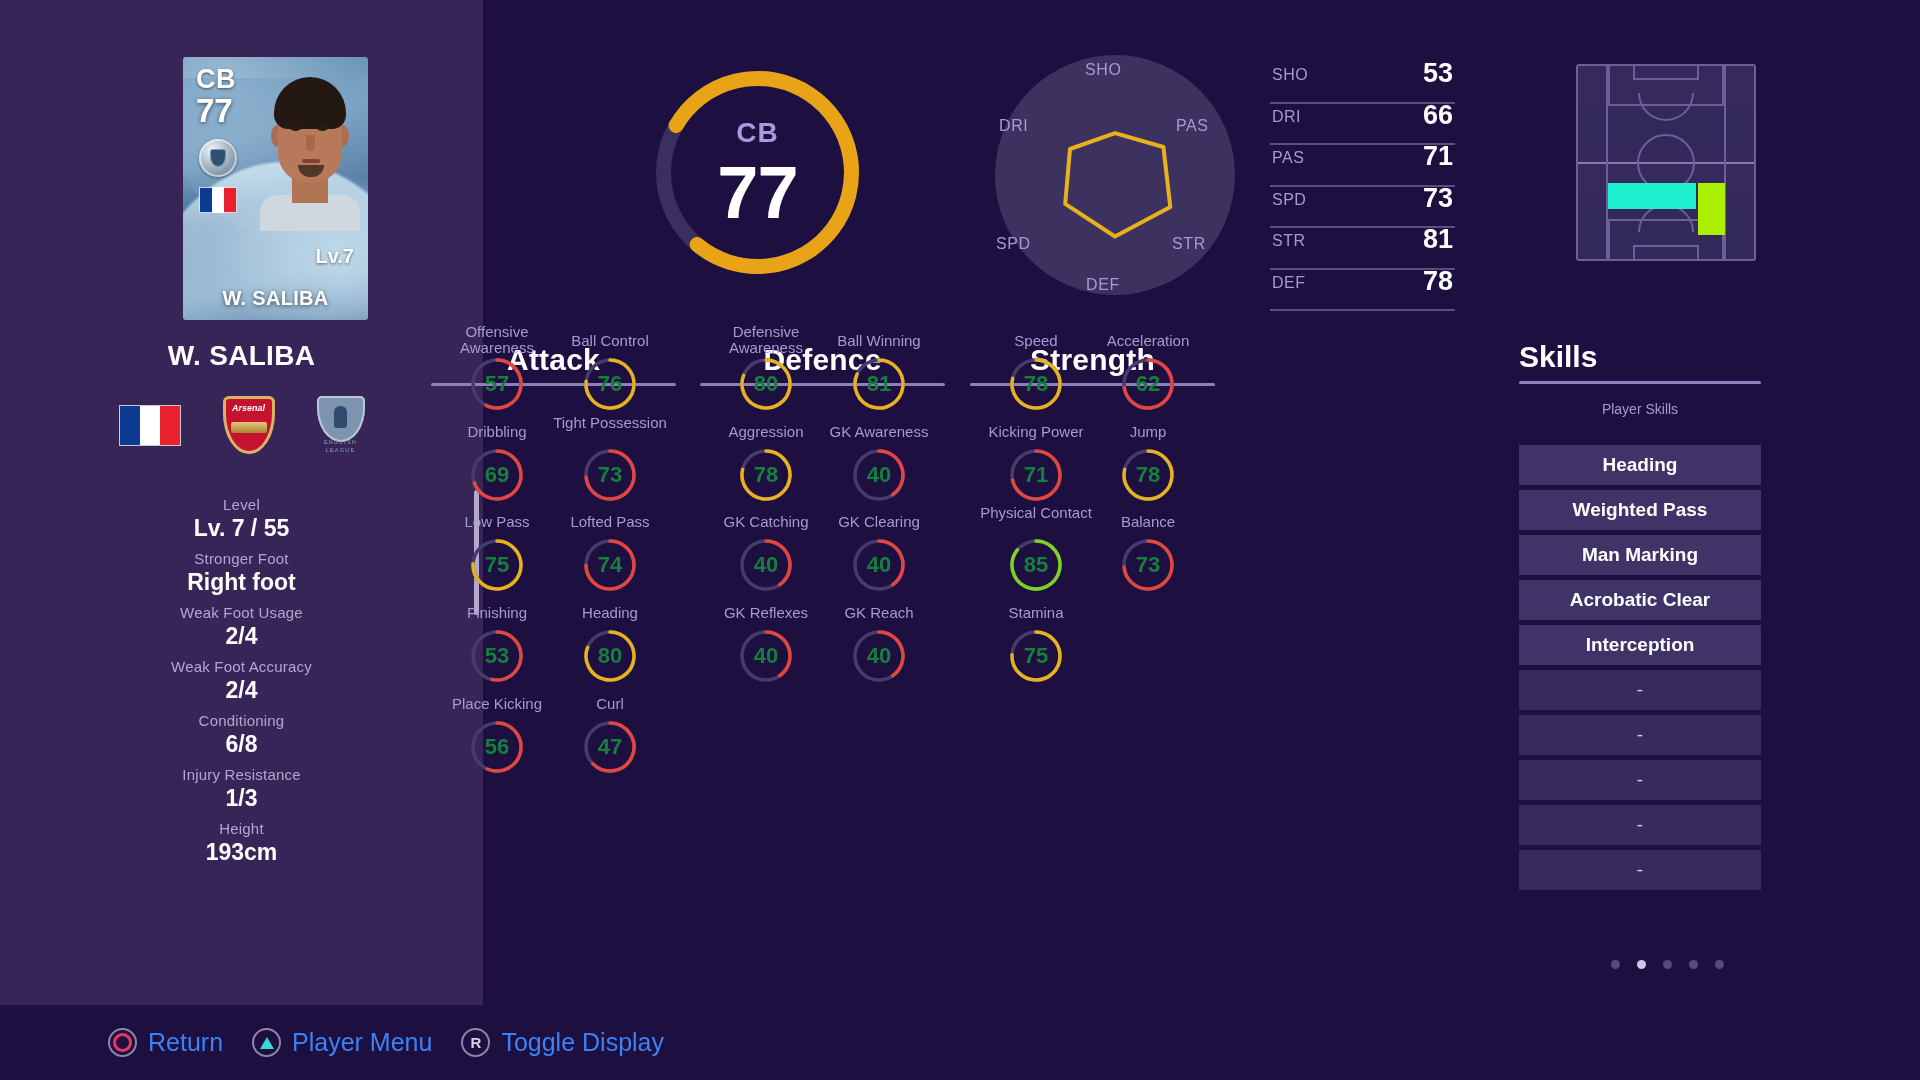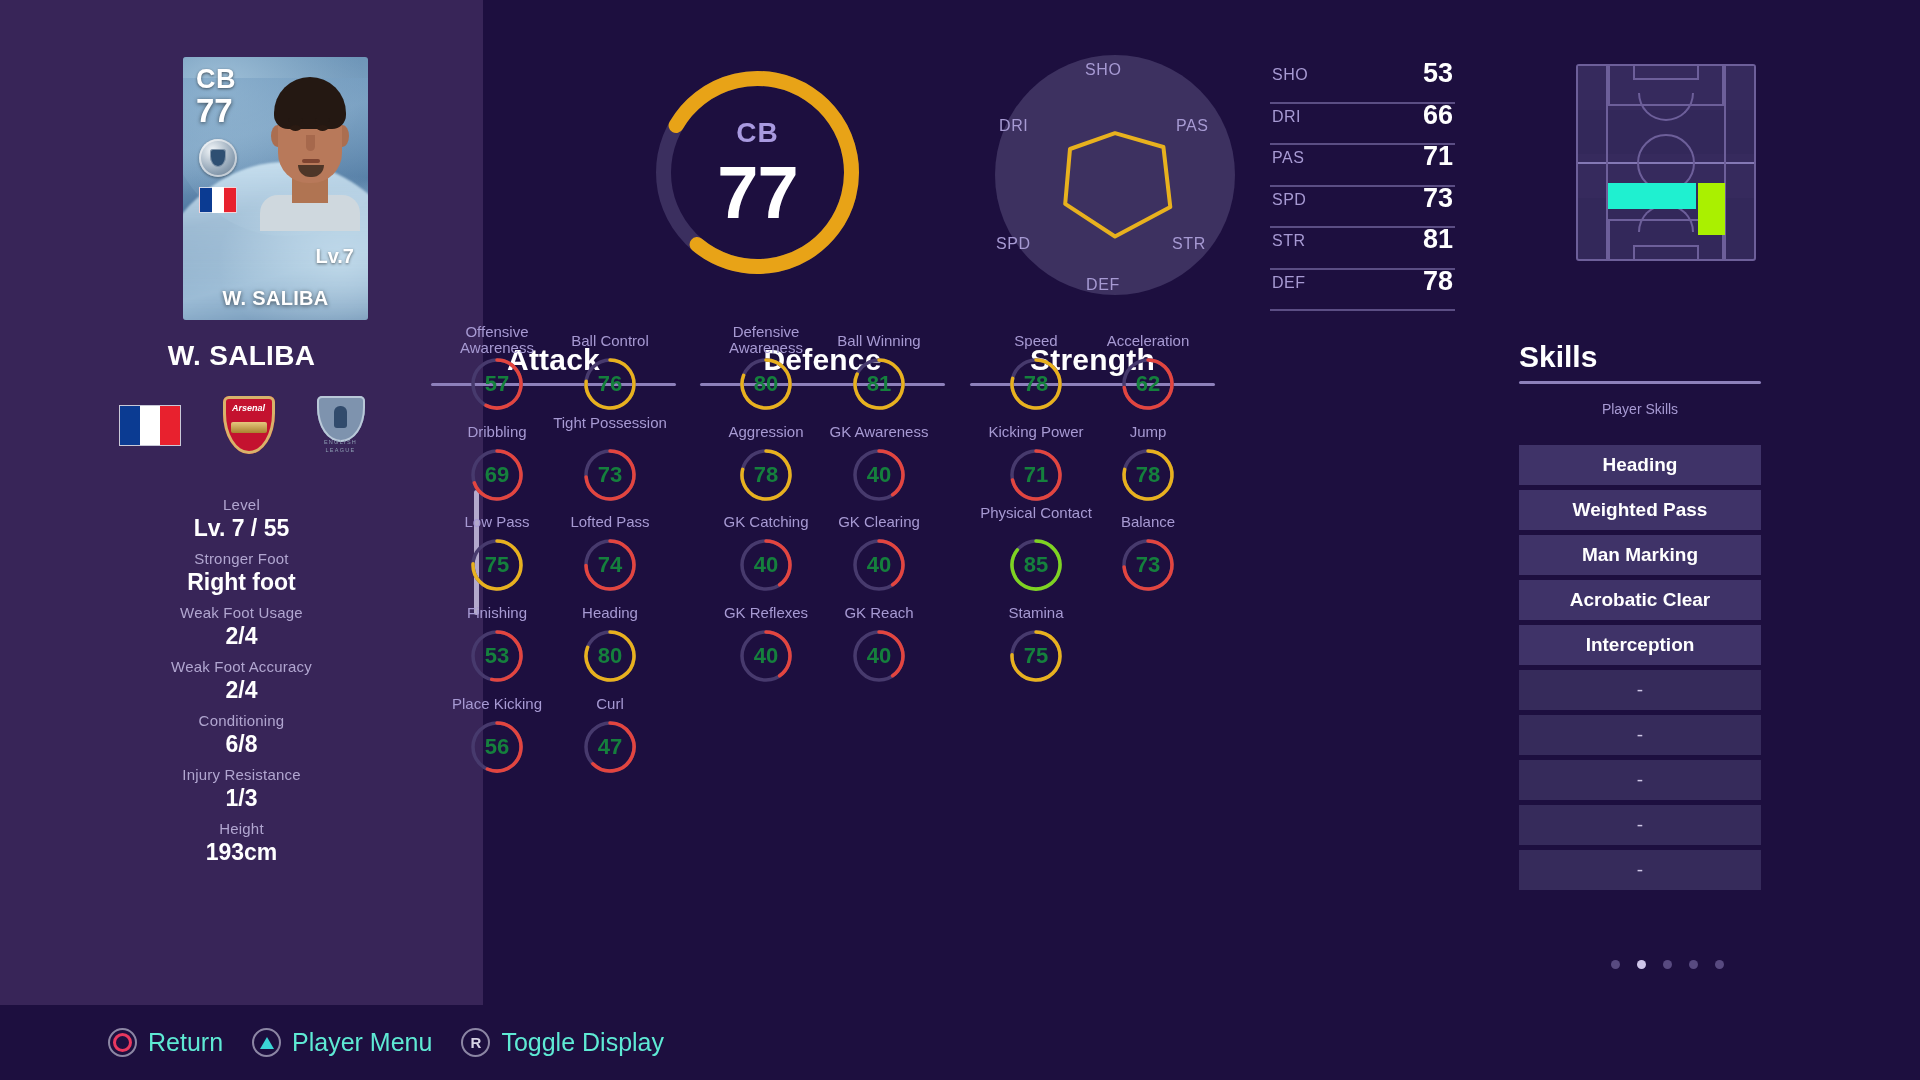--- a/index.html
+++ b/index.html
@@ -137,21 +137,21 @@
   #dots { position:absolute; left:1611px; top:960px; display:flex; gap:17px; }
   .dot { width:9px; height:9px; border-radius:50%; background:#584a80; }
   .dot.on { background:#cfc6ea; }
 
   
   #footer { position:absolute; left:0; bottom:0; width:1920px; height:75px; background:#1d0f3f; display:flex; align-items:center; padding-left:108px; gap:11px; }
   .fbtn { display:flex; align-items:center; gap:11px; margin-right:18px; }
   .fico { width:29px; height:29px; border-radius:50%; border:2px solid #8c86a4; display:flex; align-items:center; justify-content:center; font-size:15px; font-weight:700; color:#d6d2e4; }
   .fico.circle::after { content:''; width:13px; height:13px; border-radius:50%; border:3px solid #e8385f; }
   .fico.tri::after { content:''; width:0; height:0; border-left:7px solid transparent; border-right:7px solid transparent; border-bottom:12px solid #3ad6d6; }
-  .flabel { font-size:25px; color:#5eead4; }
+  .flabel { font-size:25px; color:#3b82f6; }
   .sidebar-footer-strip { position:absolute; left:0; bottom:75px; width:483px; height:28px; background:#382558; }
 </style>
 </head>
 <body>
 
 <div id="app">
 
   <div id="sidebar">
 
     <div id="card-wrap">

